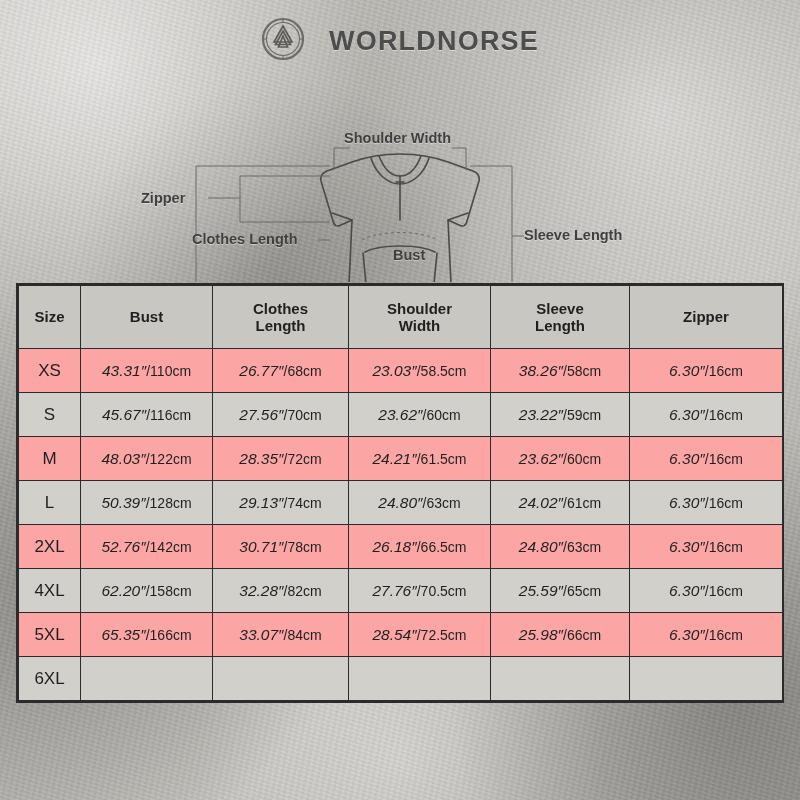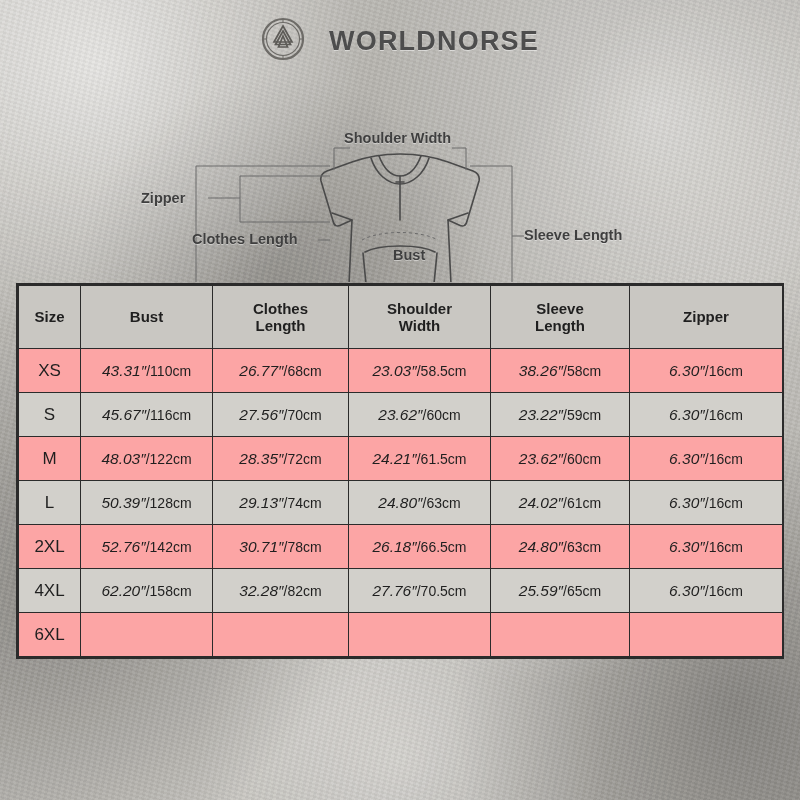--- a/index.html
+++ b/index.html
@@ -320,20 +320,28 @@
         </tr>
         <tr>
           <td class="size-cell">4XL</td>
           <td><span class="inch">62.20″</span><span class="cm">/158cm</span></td>
           <td><span class="inch">32.28″</span><span class="cm">/82cm</span></td>
           <td><span class="inch">27.76″</span><span class="cm">/70.5cm</span></td>
           <td><span class="inch">25.59″</span><span class="cm">/65cm</span></td>
           <td><span class="inch">6.30″</span><span class="cm">/16cm</span></td>
         </tr>
         <tr>
+          <td class="size-cell">5XL</td>
+          <td><span class="inch">65.35″</span><span class="cm">/166cm</span></td>
+          <td><span class="inch">33.07″</span><span class="cm">/84cm</span></td>
+          <td><span class="inch">28.54″</span><span class="cm">/72.5cm</span></td>
+          <td><span class="inch">25.98″</span><span class="cm">/66cm</span></td>
+          <td><span class="inch">6.30″</span><span class="cm">/16cm</span></td>
+        </tr>
+        <tr>
           <td class="size-cell">6XL</td>
           <td></td>
           <td></td>
           <td></td>
           <td></td>
           <td></td>
         </tr>
       </tbody>
     </table>
 

